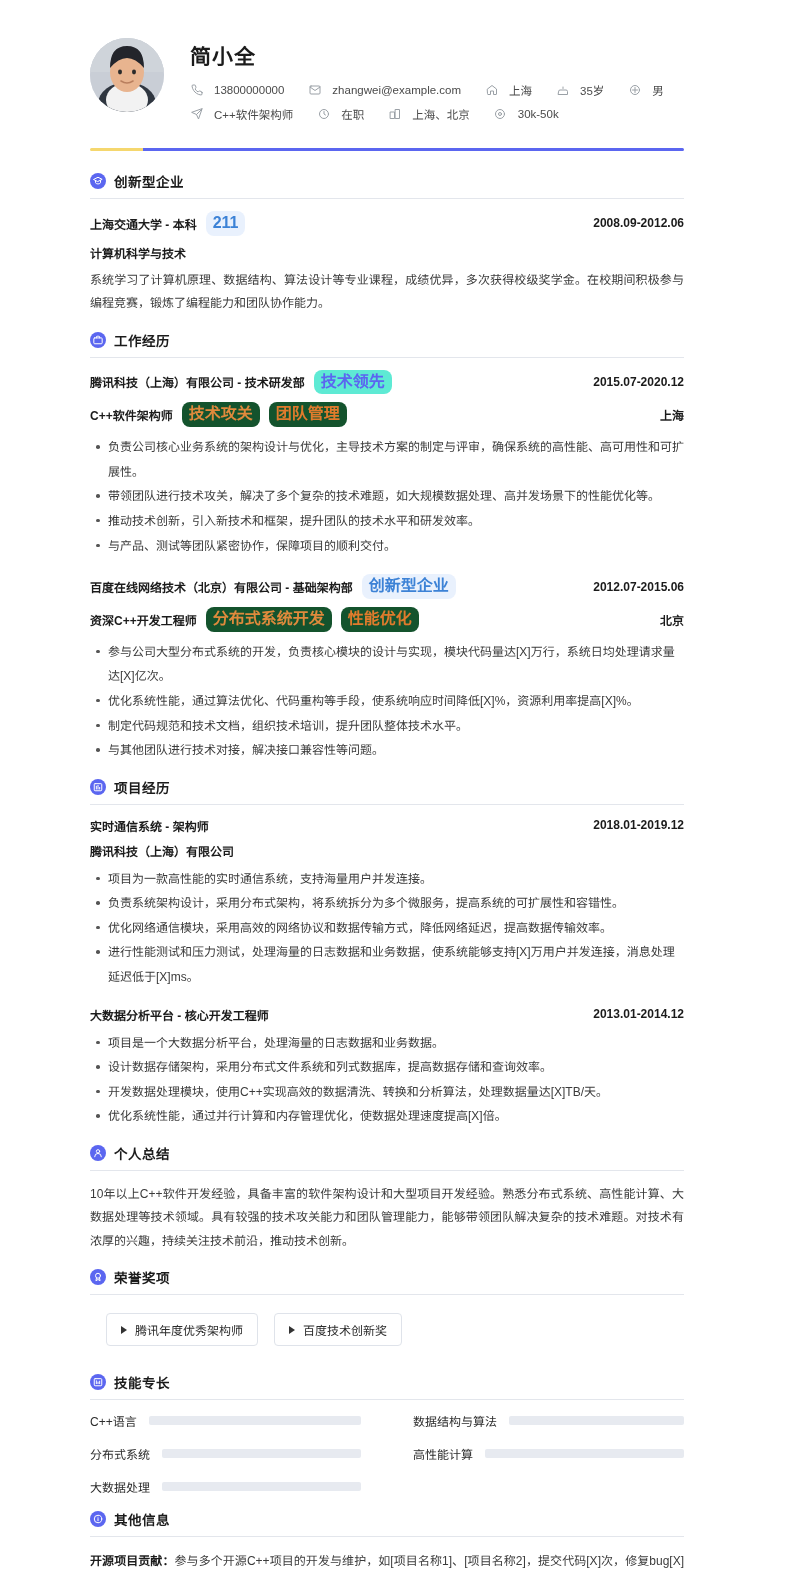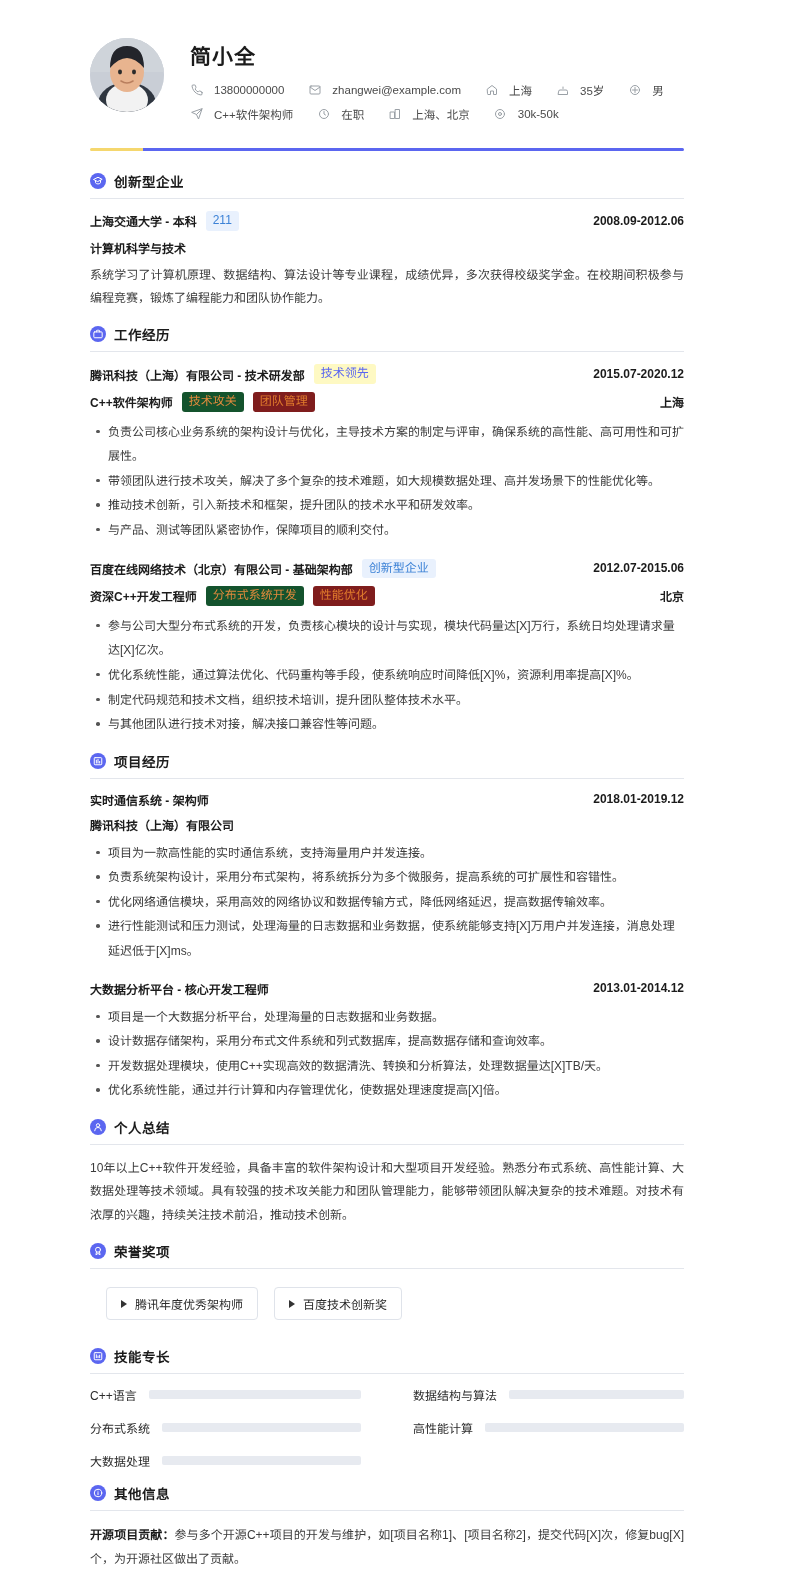--- a/index.html
+++ b/index.html
@@ -123,30 +123,30 @@
     font-weight: bold;
     color: #1b1b1b;
   }
   .row-right {
     font-size: 12px;
     font-weight: bold;
     color: #1b1b1b;
     white-space: nowrap;
   }
   .tag {
-    font-size: 12px;
-    font-weight: normal;
+    font-size: 16px;
+    font-weight: bold;
     padding: 2px 7px;
-    border-radius: 3px;
+    border-radius: 8px;
     line-height: 1.3;
   }
-  .tag-blue { background: #fef9c3; color: #5b66f0; }
+  .tag-blue { background: #5eead4; color: #5b66f0; }
   .tag-lblue { background: #e9f1fd; color: #3c82d6; }
   .tag-orange { background: #14532d; color: #e08a3c; }
-  .tag-orange2 { background: #7f1d1d; color: #e07b2c; }
+  .tag-orange2 { background: #14532d; color: #e07b2c; }
 
   .desc {
     font-size: 12px;
     line-height: 1.95;
     color: #3b3b3b;
     margin: 0 0 4px 0;
     text-align: justify;
   }
   ul.bullets {
     margin: 2px 0 0 0;

